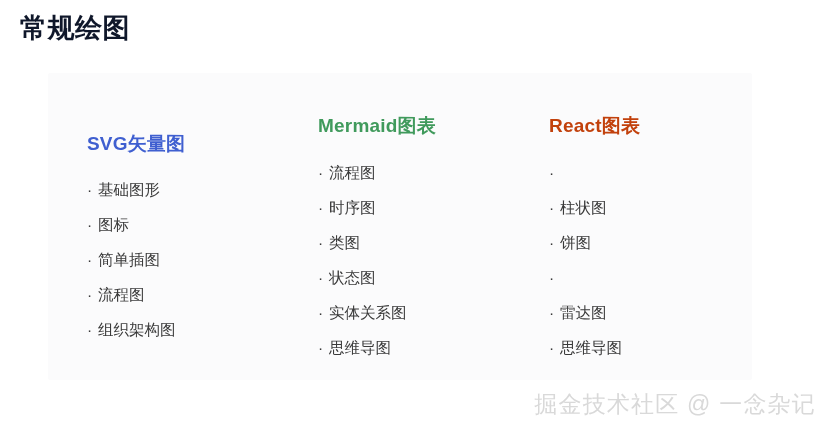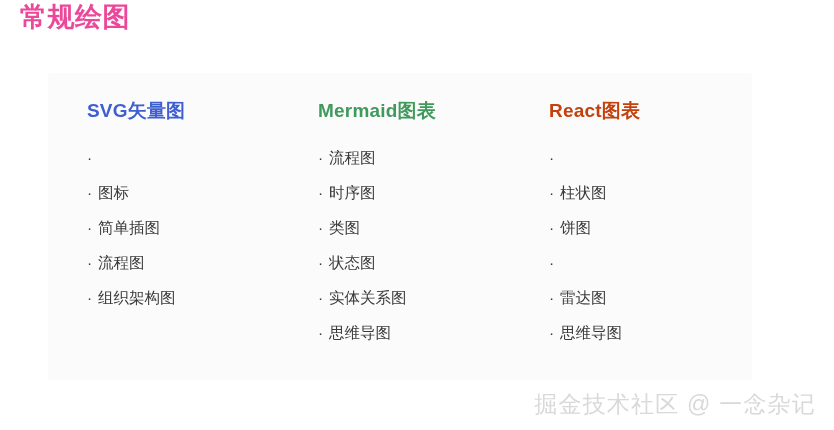--- a/index.html
+++ b/index.html
@@ -18,24 +18,24 @@
   .page {
     position: relative;
     width: 834px;
     height: 430px;
     background: #ffffff;
   }
 
   .page-title {
     position: absolute;
     left: 20px;
-    top: 0;
+    top: 11px;
     font-size: 27px;
     font-weight: bold;
-    color: #ec4899;
+    color: #0f172a;
     letter-spacing: 0.5px;
     line-height: 1.3;
   }
 
   .panel {
     position: absolute;
     left: 48px;
     top: 73px;
     width: 704px;
     height: 307px;
@@ -44,20 +44,21 @@
   }
 
   .columns {
     position: absolute;
     left: 0;
     top: 0;
     width: 704px;
     height: 307px;
     display: flex;
     flex-direction: row;
+    align-items: center;
   }
 
   .column {
     width: 231px;
     padding-left: 39px;
     box-sizing: border-box;
   }
 
   .column-heading {
     font-size: 19px;
@@ -117,20 +118,21 @@
   <div class="page-title">常规绘图</div>
 
   <div class="panel">
     <div class="columns">
 
       <div class="column">
         <div class="column-heading" style="color:#3f5fd0">SVG矢量图</div>
         <ul class="column-list">
           <li class="column-list-item">
             <span class="bullet">·</span>
+            <span class="item-label">基础图形</span>
           </li>
           <li class="column-list-item">
             <span class="bullet">·</span>
             <span class="item-label">图标</span>
           </li>
           <li class="column-list-item">
             <span class="bullet">·</span>
             <span class="item-label">简单插图</span>
           </li>
           <li class="column-list-item">

